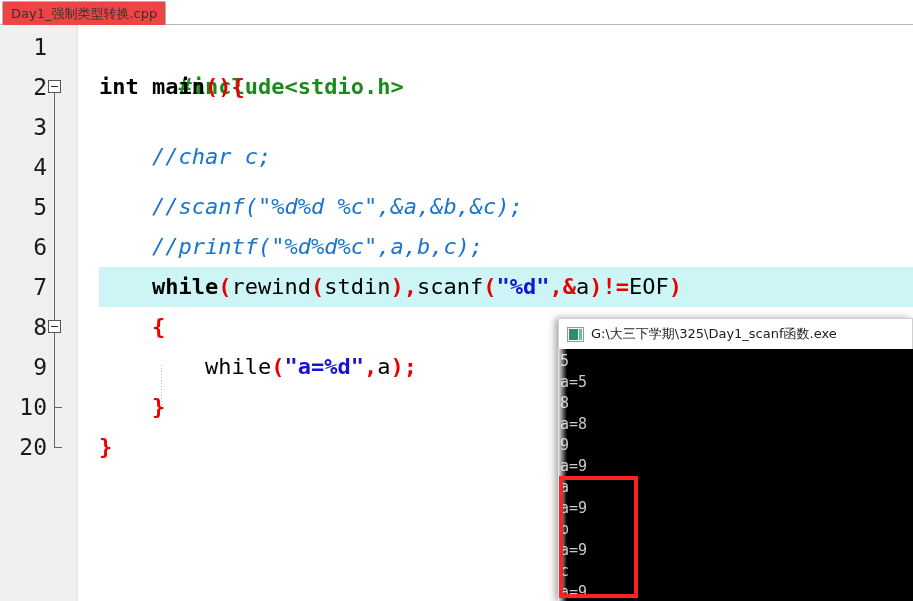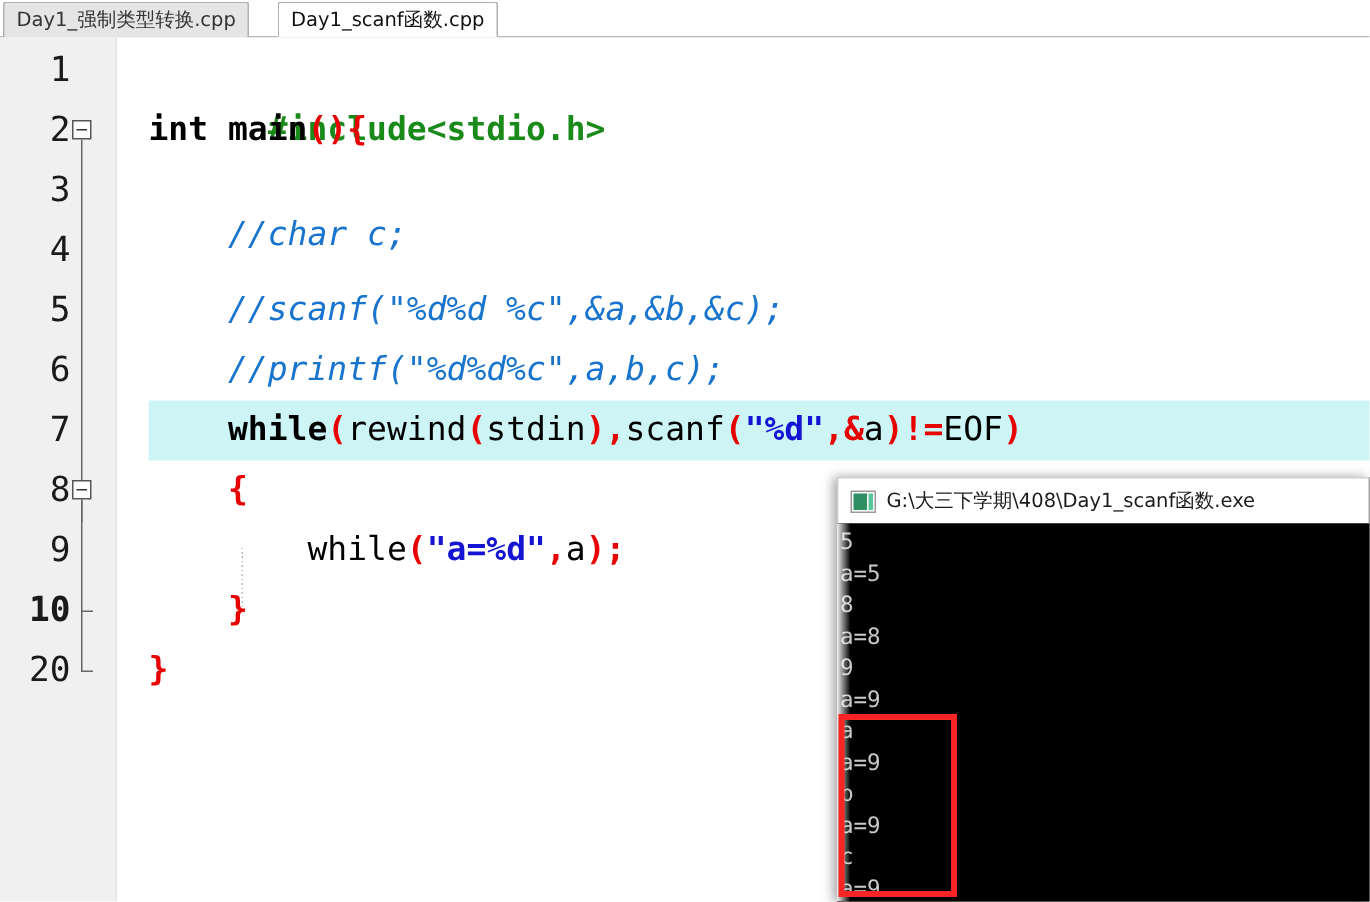--- a/index.html
+++ b/index.html
@@ -29,21 +29,21 @@
     font-family: "DejaVu Sans", sans-serif;
     font-size: 13px;
     color: #2b2b2b;
     box-sizing: border-box;
     border: 1px solid #b0b0b0;
     border-bottom: none;
     white-space: nowrap;
   }
   .tab.inactive {
     left: 2px;
-    background: #e5e5e5;
+    background: #ef4444;
     border-top-left-radius: 2px;
     border-top-right-radius: 2px;
     color: #333;
   }
   .tab.active {
     left: 185px;
     background: #ffffff;
     border-top-left-radius: 2px;
     border-top-right-radius: 2px;
     border-bottom: 1px solid #ffffff;
@@ -221,39 +221,36 @@
     box-sizing: border-box;
     pointer-events: none;
   }
 </style>
 </head>
 <body>
 
 <div id="tabbar">
   <div class="tab inactive">
     <span>Day1_强制类型转换.cpp</span>
-  </div>
-  <div class="tab active">
-    <span>Day1_scanf函数.cpp</span>
   </div>
 </div>
 
 <div id="editor">
 
   <div id="gutter">
     <div class="lineno" style="top:2px;">1</div>
     <div class="lineno" style="top:42px;">2</div>
     <div class="lineno" style="top:82px;">3</div>
     <div class="lineno" style="top:122px;">4</div>
     <div class="lineno" style="top:162px;">5</div>
     <div class="lineno" style="top:202px;">6</div>
     <div class="lineno" style="top:242px;">7</div>
     <div class="lineno" style="top:282px;">8</div>
     <div class="lineno" style="top:322px;">9</div>
-    <div class="lineno" style="top:362px;font-weight:bold;">10</div>
+    <div class="lineno" style="top:362px;">10</div>
     <div class="lineno" style="top:402px;">20</div>
 
     <div class="foldbox" style="top:55px;"></div>
     <div class="foldline" style="top:68px;  height:255px;"></div>
     <div class="foldbox" style="top:295px;"></div>
     <div class="foldline" style="top:308px; height:115px;"></div>
     <div class="foldtick" style="top:382px;"></div>
     <div class="foldtick" style="top:422px;"></div>
   </div>
 
@@ -283,21 +280,21 @@
     <div class="row" style="top:362px;">    <span class="brace">}</span></div>
 
     <div class="row" style="top:402px;"><span class="brace">}</span></div>
 
   </div>
 </div>
 
 <div id="console">
   <div id="console-titlebar">
     <div id="console-icon"></div>
-    <div id="console-title">G:\大三下学期\408\Day1_scanf函数.exe</div>
+    <div id="console-title">G:\大三下学期\325\Day1_scanf函数.exe</div>
   </div>
   <div id="console-body">
     <div class="cline">5</div>
     <div class="cline">a=5</div>
     <div class="cline">8</div>
     <div class="cline">a=8</div>
     <div class="cline">9</div>
     <div class="cline">a=9</div>
     <div class="cline">a</div>
     <div class="cline">a=9</div>

